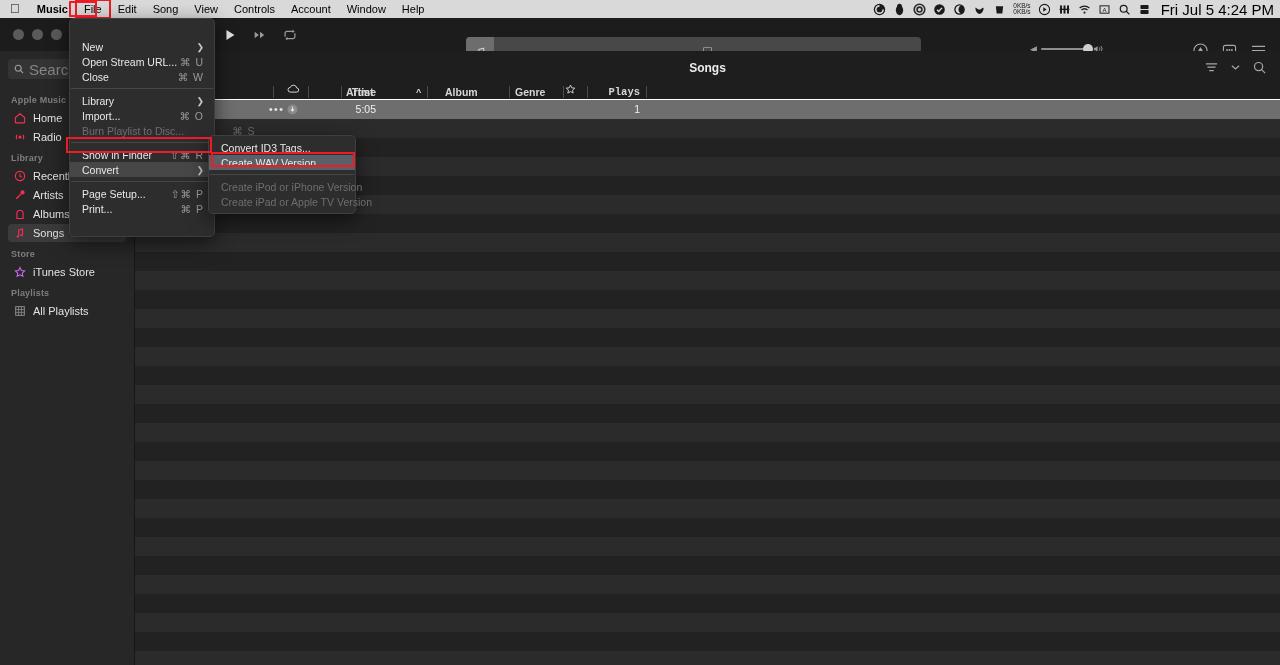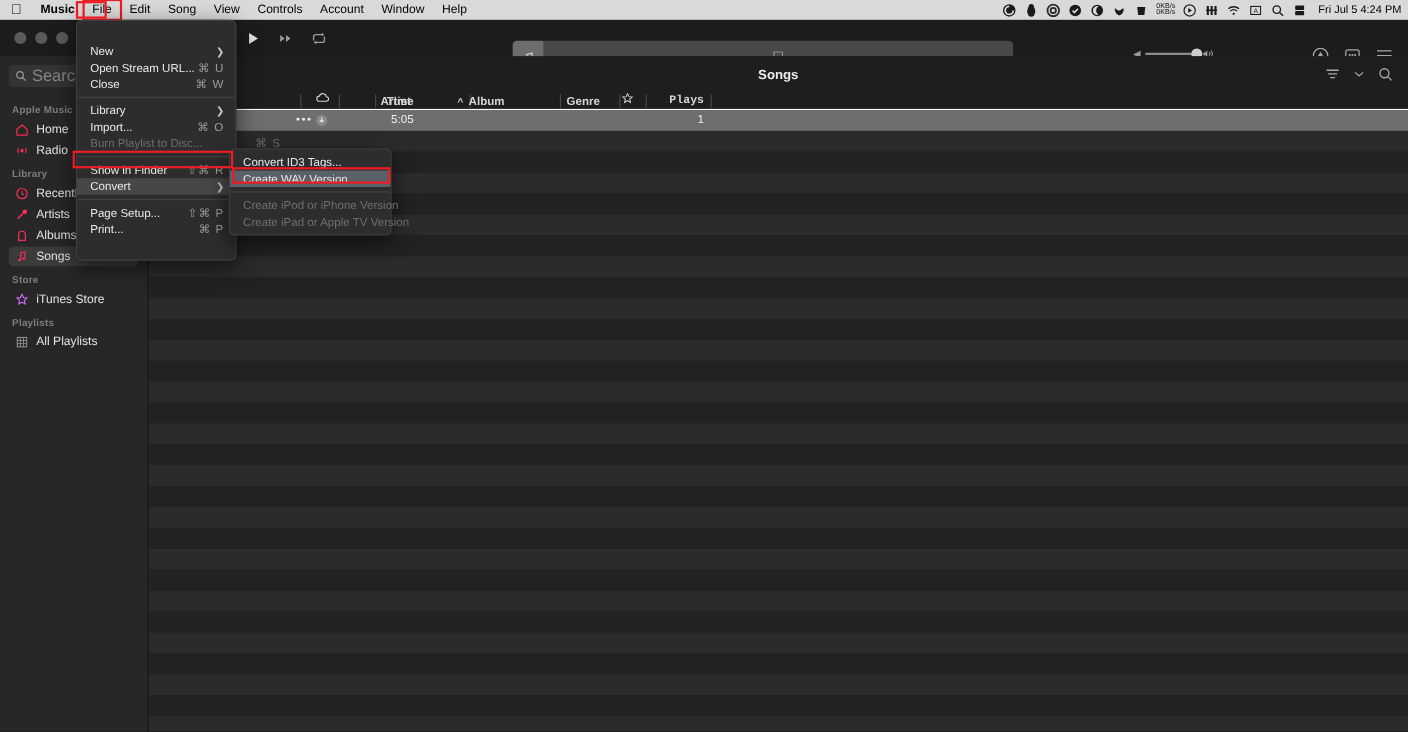--- a/index.html
+++ b/index.html
@@ -29,21 +29,21 @@
   .apple-logo { padding:0 9px 0 10px; font-size:13px; line-height:18px; }
   .mb-right {
     margin-left:auto; display:flex; align-items:center; height:18px;
     padding-right:6px; gap:7px;
   }
   .mb-ico { width:13px; height:13px; display:block; }
   .netspeed {
     font-size:6.5px; line-height:6.5px; text-align:right;
     color:#1a1a1a; font-family:"Liberation Sans", sans-serif;
   }
-  .mb-clock { font-size:10px; margin-left:3px; white-space:nowrap; }
+  .mb-clock { font-size:15px; margin-left:3px; white-space:nowrap; }
 
   
   #window {
     position:absolute; top:18px; left:0; width:1280px; height:647px;
     background:#1e1e1e; overflow:hidden;
   }
 
   
   #toolbar {
     position:absolute; top:0; left:0; width:1280px; height:33px;
@@ -430,21 +430,21 @@
           <path d="M3.5 9a2.6 2.6 0 0 1 0-5.2 3.6 3.6 0 0 1 7 .6A2.3 2.3 0 0 1 10.4 9z" fill="none" stroke="#d6d6d6" stroke-width="1.1"></path>
         </svg>
       </span>
       <span class="ch-sep" style="left:138px;"></span>
       <span class="ch-sep" style="left:173px;"></span>
       <span class="ch" style="left:183px; width:58px; text-align:right;">Time</span>
       <span class="ch-sep" style="left:206px;"></span>
       <span class="ch" style="left:211px;">Artist</span>
       <span class="ch" style="left:281px; font-size:9px;">^</span>
       <span class="ch-sep" style="left:292px;"></span>
-      <span class="ch" style="left:291px;">Album</span>
+      <span class="ch" style="left:310px;">Album</span>
       <span class="ch-sep" style="left:374px;"></span>
       <span class="ch" style="left:380px;">Genre</span>
       <span class="ch-sep" style="left:428px;"></span>
       <span class="ch" style="left:430px;">
         <svg width="11" height="11" viewBox="0 0 12 12">
           <path d="M6 1.2l1.4 3 3.3.3-2.5 2.2.7 3.2L6 8.2 3.1 9.9l.7-3.2L1.3 4.5l3.3-.3z" fill="none" stroke="#d6d6d6" stroke-width="1"></path>
         </svg>
       </span>
       <span class="ch-sep" style="left:452px;"></span>
       <span class="ch" style="left:440px; width:65px; text-align:right;font-family:Liberation Mono, monospace;">Plays</span>

